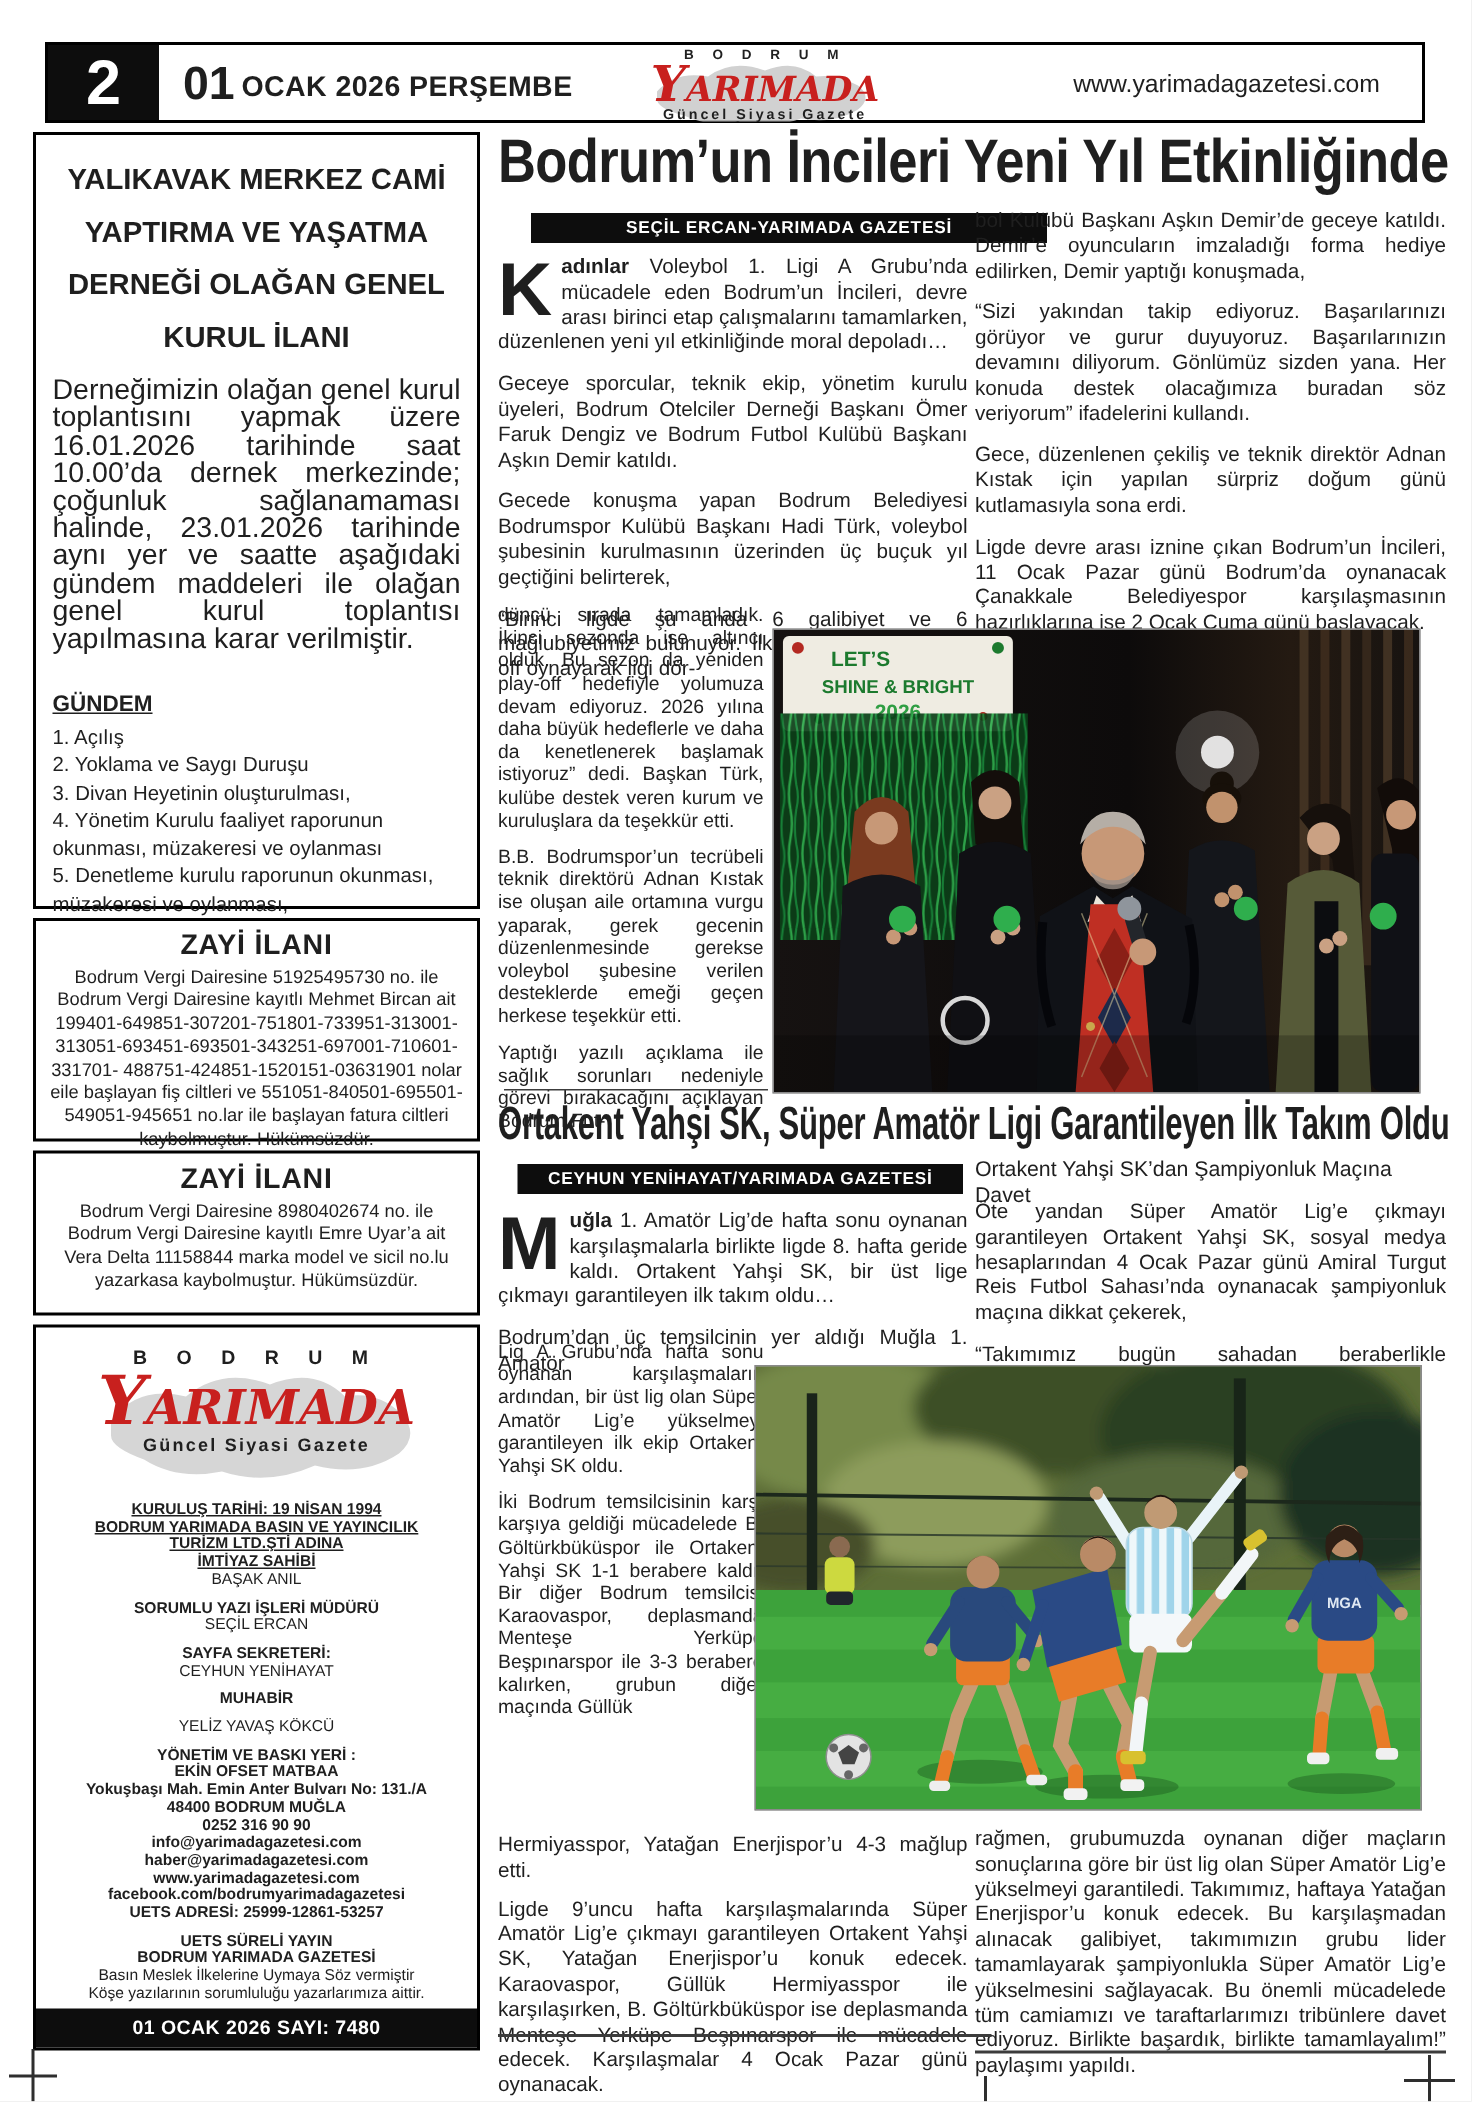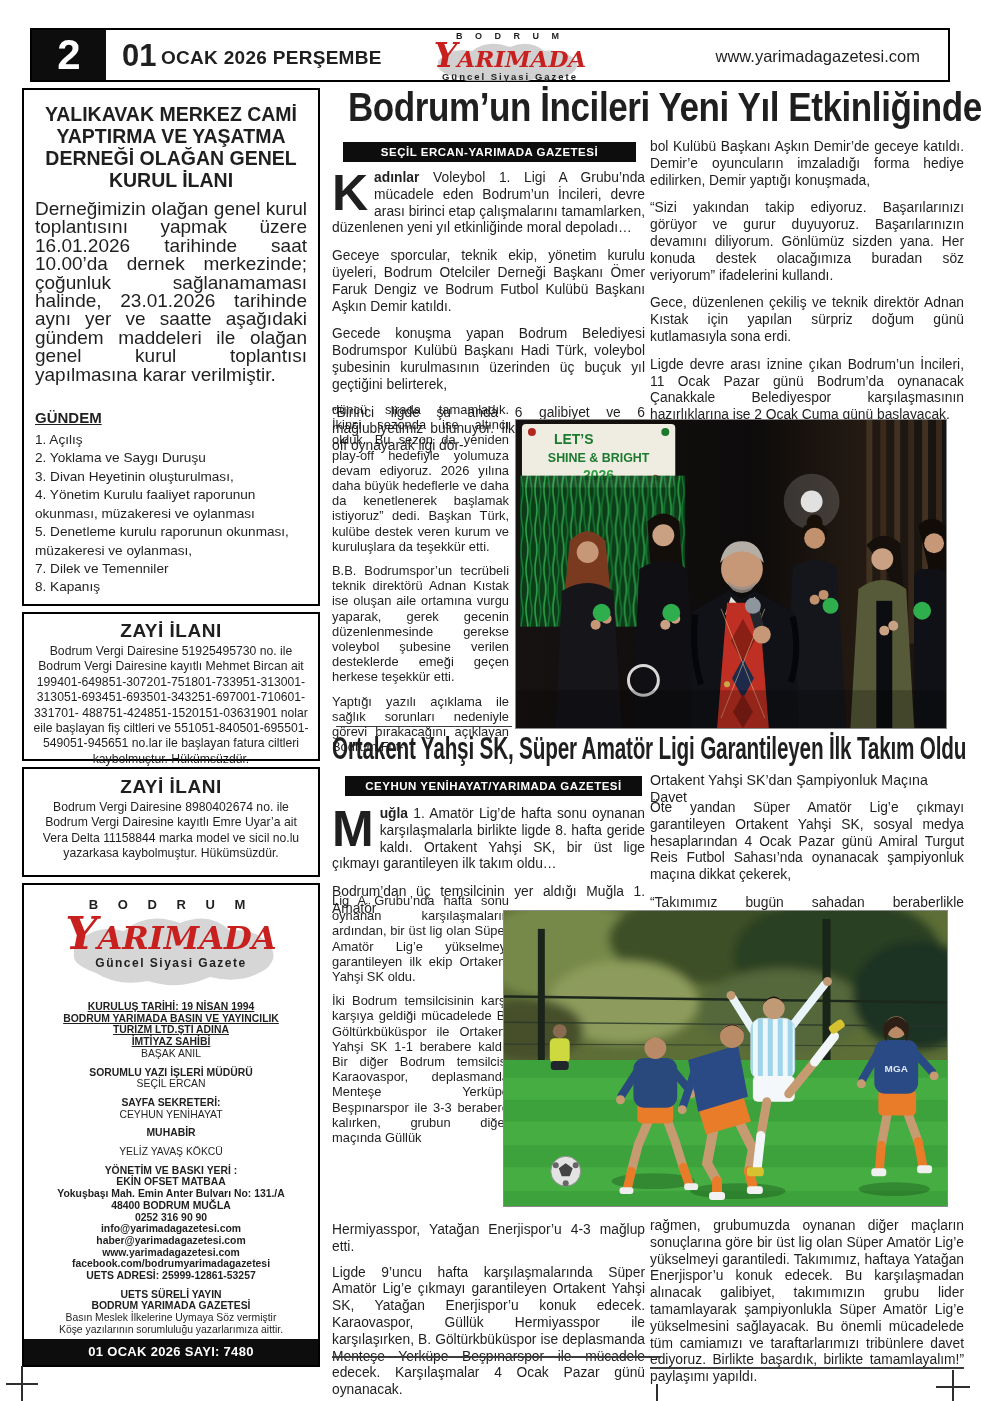--- a/index.html
+++ b/index.html
@@ -22,21 +22,21 @@
   .hlogo{position:absolute;left:368px;top:1px;width:220px;text-align:center;}
   .hlogo .map,.mlogo .map{position:absolute;left:30px;top:4px;opacity:.85;}
   .logo-top{font-size:9px;font-weight:bold;letter-spacing:5px;position:relative;}
   .logo-name{font-family:"DejaVu Serif",serif;font-style:italic;font-weight:bold;font-variant:small-caps;
              color:#c8201e;font-size:33px;line-height:30px;position:relative;}
   .logo-sub{font-size:9.5px;font-weight:bold;letter-spacing:2px;position:relative;}
   .hsite{position:absolute;right:28px;top:17px;font-size:16.5px;}
 
   
   .annc{left:22px;top:88px;width:298px;height:518px;padding:13px 11px;}
-  .annc-title{font-size:19.5px;line-height:22px;font-weight:bold;text-align:center;}
+  .annc-title{font-size:19.5px;line-height:35px;font-weight:bold;text-align:center;}
   .annc-body{margin-top:9px;font-size:19px;line-height:18.4px;}
   .annc-gundem{margin-top:25px;font-size:15px;font-weight:bold;text-decoration:underline;}
   .annc-items{margin-top:5px;font-size:13.6px;line-height:18.4px;}
   .zayi1{left:22px;top:612px;width:298px;height:149px;padding:6px 9px;}
   .zayi2{left:22px;top:767px;width:298px;height:110px;padding:7px 9px;}
   .zayi-title{font-size:19px;font-weight:bold;text-align:center;letter-spacing:.5px;}
   .zayi-body{margin-top:2px;font-size:12.2px;line-height:15.4px;text-align:center;}
 
   
   .mast{left:22px;top:883px;width:298px;height:484px;}
@@ -44,27 +44,27 @@
   .mlogo .logo-top{font-size:13px;letter-spacing:8px;}
   .mlogo .logo-name{font-size:45px;line-height:44px;}
   .mlogo .logo-sub{font-size:12px;letter-spacing:1.5px;}
   .mlines{margin-top:8px;text-align:center;font-size:10.4px;line-height:11.7px;}
   .mlines div{padding:0 24px;}
   .mt{margin-top:7px;}
   .issue-bar{position:absolute;left:0;bottom:0;width:100%;height:26px;background:#0d0d0d;color:#fff;
              font-size:13px;font-weight:bold;text-align:center;line-height:26px;letter-spacing:.3px;}
 
   
-  .headline1{left:348px;top:84px;width:634px;height:52px;overflow:hidden;}
+  .headline1{left:332px;top:84px;width:634px;height:52px;overflow:hidden;}
   .headline1 span{font-size:41px;font-weight:800;letter-spacing:-.5px;}
   .headline2{left:332px;top:731px;width:634px;height:40px;overflow:hidden;}
   .headline2 span{font-size:31px;font-weight:800;letter-spacing:-.3px;}
   .byline{background:#0d0d0d;color:#fff;font-size:11.5px;font-weight:bold;letter-spacing:.5px;
           text-align:center;line-height:20px;height:20px;}
-  .byline1{left:343px;top:142px;width:293px;}
+  .byline1{left:354px;top:142px;width:344px;}
   .byline2{left:345px;top:776px;width:297px;}
   .coltxt{font-size:13.8px;line-height:16.8px;}
   .coltxt .para{margin-bottom:11px;}
   .narrow{font-size:12.9px;line-height:15.2px;}
   .narrow .para{margin-bottom:9px;}
   .dropcap{float:left;font-weight:bold;font-size:50px;line-height:41px;padding:3px 6px 0 0;}
   .subheadR{font-size:14.2px;}
   .photo{border:1px solid #8a8a8a;box-sizing:border-box;background:#a3a3a3;}
   .photo svg{display:block;width:100%;height:100%;}
   .rule{background:#3c3c3c;}

